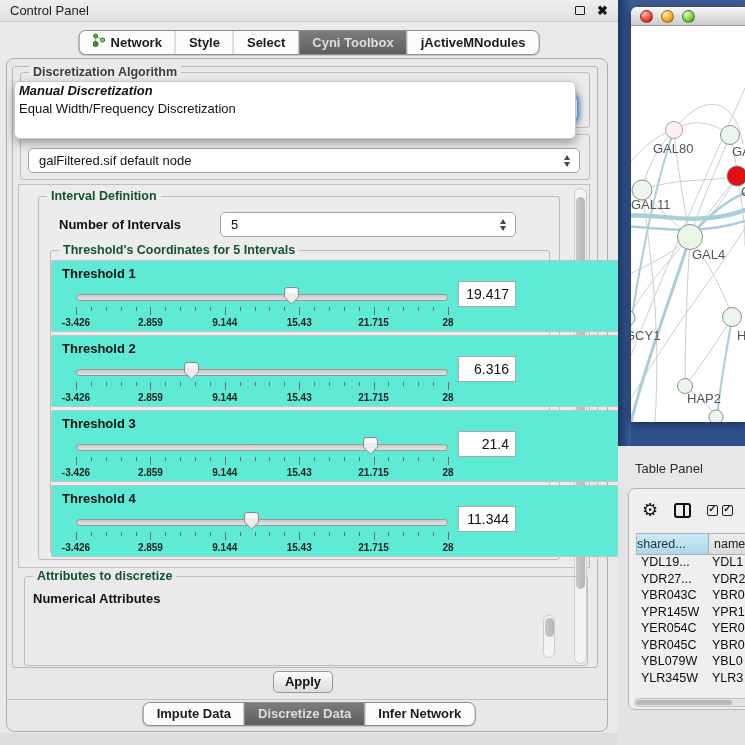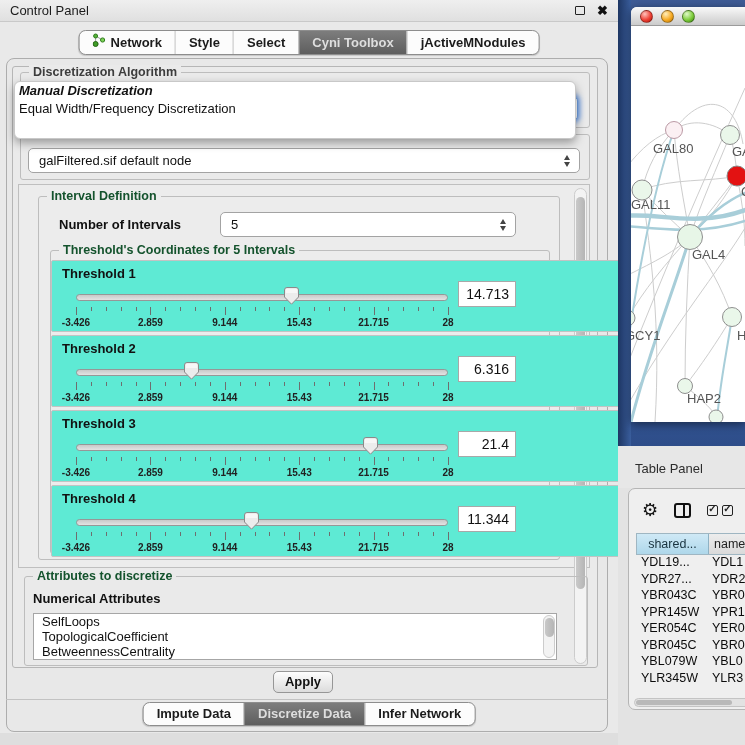--- a/index.html
+++ b/index.html
@@ -103,21 +103,21 @@
   .tp-toolbar { position:absolute; left:0; top:0; width:100%; height:42px; display:flex; align-items:center; gap:16px; padding-left:13px; }
   .gear-ico { font-family:"DejaVu Sans", sans-serif; font-size:18px; color:#141414; line-height:1; }
   .split-ico { width:17px; height:15px; border:2px solid #111; border-radius:3px; position:relative; }
   .split-ico::after { content:""; position:absolute; left:50%; top:0; bottom:0; width:2px; background:#111; }
   .cb-group { display:flex; gap:4px; }
   .cb-ico { width:11px; height:11px; border:1.5px solid #222; border-radius:2px; position:relative; font-size:10px; font-weight:bold; }
   .cb-ico::after { content:"✓"; position:absolute; left:0px; top:-3px; color:#222; }
   .tp-table { position:absolute; left:7px; top:44px; width:120px; height:156px; overflow:hidden; }
   .tp-head { display:flex; height:22px; border:1px solid #9fb6c2; }
   .th1 { width:72px; background:linear-gradient(#cfe9f6,#aed7ea); font-size:12.5px; color:#18323e;
-    text-align:center; line-height:20px; border-right:1px solid #8fb2c4; overflow:hidden; white-space:nowrap; }
+    text-align:left; line-height:20px; border-right:1px solid #8fb2c4; overflow:hidden; white-space:nowrap; }
   .th2 { flex:1; background:linear-gradient(#ededed,#dadada); font-size:12.5px; color:#222;
     padding-left:5px; line-height:20px; overflow:hidden; white-space:nowrap; }
   .tp-rows { height:133px; overflow:hidden; }
   .trow { display:flex; height:16.5px; }
   .td1 { width:72px; font-size:12.5px; color:#0c0c0c; padding-left:5px; white-space:nowrap; overflow:hidden; }
   .td2 { flex:1; font-size:12.5px; color:#0c0c0c; padding-left:4px; white-space:nowrap; overflow:hidden; }
   .hscroll { position:absolute; left:5px; top:209px; width:116px; height:9px;
     background:#e2e2e2; border:1px solid #c4c4c4; border-radius:5px; }
   .hscroll .hthumb { position:absolute; left:1px; top:1px; width:96px; height:5px; background:#b9b9b9; border-radius:4px; }
 
@@ -248,21 +248,21 @@
             </div>
       <div class="scale-labels">
               <span class="scale-label" style="left: 0%;">-3.426</span>
               <span class="scale-label" style="left: 20%;">2.859</span>
               <span class="scale-label" style="left: 40%;">9.144</span>
               <span class="scale-label" style="left: 60%;">15.43</span>
               <span class="scale-label" style="left: 80%;">21.715</span>
               <span class="scale-label" style="left: 100%;">28</span>
             </div>
     </div>
-    <div class="thr-value">14.713</div>
+    <div class="thr-value">19.417</div>
   </div>
 
   <div class="thr-row">
     <div class="thr-label">Threshold 2</div>
     <div class="slider-zone">
       <div class="track"></div>
       <svg class="thumb" width="15" height="18" viewBox="0 0 15 18" style="left: 30.9998%;">
         <path d="M3 0.5 L12 0.5 Q14.5 0.5 14.5 3 L14.5 10 L7.5 17.2 L0.5 10 L0.5 3 Q0.5 0.5 3 0.5 Z" fill="#ececec" stroke="#8a8a8a"></path>
         <path d="M2 2 L13 2 L13 6 L2 6 Z" fill="#fafafa" opacity="0.8"></path>
       </svg>
@@ -400,25 +400,20 @@
             </div>
     </div>
     <div class="thr-value">11.344</div>
   </div>
 </div>
   </div>
 
   <div class="group" style="left:24px; top:576px; width:564px; height:90px;">
     <span class="group-title gt-blue">Attributes to discretize</span>
     <span style="position:absolute; left:8px; top:14px; font-size:13px; font-weight:bold; color:#111;">Numerical Attributes</span>
-    <div class="listbox" style="left:8px; top:36px; width:524px; height:47px;" id="attr-list">
-        <div class="attr-item">SelfLoops</div>
-        <div class="attr-item">TopologicalCoefficient</div>
-        <div class="attr-item">BetweennessCentrality</div>
-      </div>
     <div class="vscroll" style="left:518px; top:38px; height:43px; width:12px;">
       <div class="vthumb" style="top:2px; height:19px;"></div>
     </div>
   </div>
 
   <div class="apply-btn">Apply</div>
   <div class="tabs-divider"></div>
   <div class="seg" id="bottom-tabs">
       <div class="tab">
         <span>Impute Data</span>

